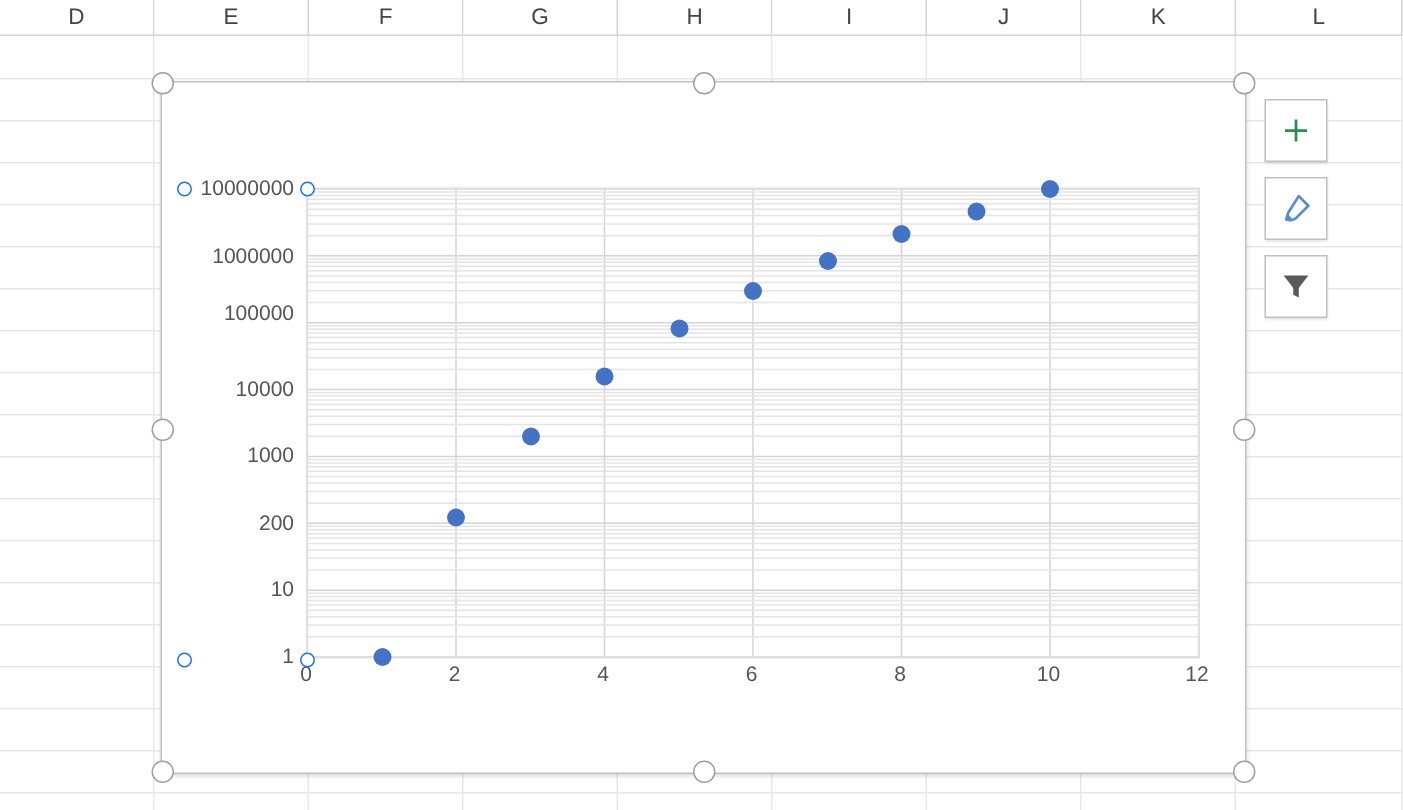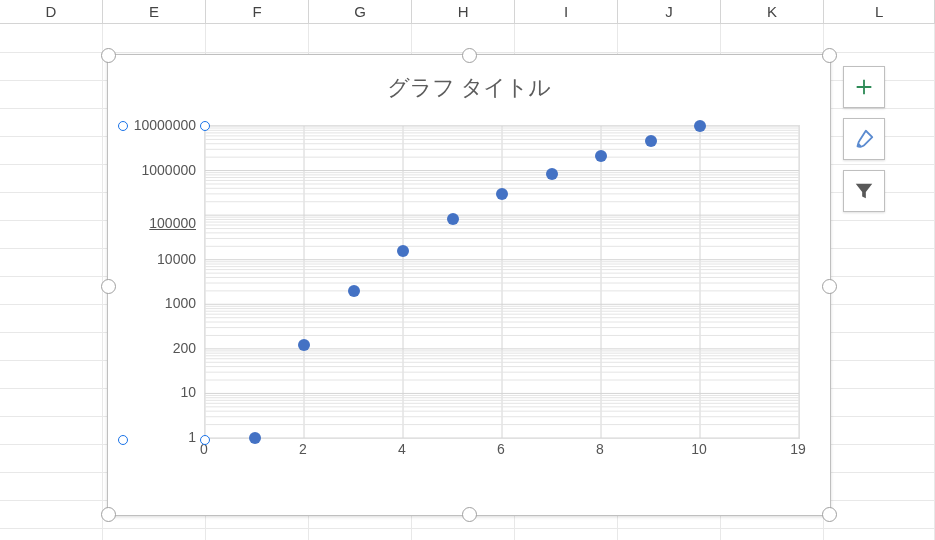--- a/index.html
+++ b/index.html
@@ -262,29 +262,28 @@
         <div class="cell" style="width: 103px;"></div>
         <div class="cell" style="width: 103px;"></div>
         <div class="cell" style="width: 103px;"></div>
         <div class="cell" style="width: 103px;"></div>
         <div class="cell" style="width: 111px;"></div>
       </div>
     </div>
 </div>
 
 <div class="chart-object">
-  <div class="chart-title">グラフ タイトル</div>
 
   <div class="y-ticks" id="y-ticks">
       <div class="y-tick" style="top: 312px;">1</div>
       <div class="y-tick" style="top: 267.429px;">10</div>
       <div class="y-tick" style="top: 222.857px;">200</div>
       <div class="y-tick" style="top: 178.286px;">1000</div>
       <div class="y-tick" style="top: 133.714px;">10000</div>
-      <div class="y-tick" style="top: 98px; text-decoration: underline;">100000</div>
+      <div class="y-tick" style="top: 83px;">100000</div>
       <div class="y-tick" style="top: 44.5714px;">1000000</div>
       <div class="y-tick" style="top: 0px;">10000000</div>
     </div>
 
   <div class="plot">
     <svg class="svg" id="plot-svg" viewBox="0 0 594 312" preserveAspectRatio="none">
         <line x1="0" y1="0" x2="0" y2="312" class="major"></line>
         <line x1="99" y1="0" x2="99" y2="312" class="major"></line>
         <line x1="198" y1="0" x2="198" y2="312" class="major"></line>
         <line x1="297" y1="0" x2="297" y2="312" class="major"></line>
@@ -370,21 +369,21 @@
       </div>
   </div>
 
   <div class="x-ticks" id="x-ticks">
       <div class="x-tick" style="left: 0px;">0</div>
       <div class="x-tick" style="left: 99px;">2</div>
       <div class="x-tick" style="left: 198px;">4</div>
       <div class="x-tick" style="left: 297px;">6</div>
       <div class="x-tick" style="left: 396px;">8</div>
       <div class="x-tick" style="left: 495px;">10</div>
-      <div class="x-tick" style="left: 594px;">19</div>
+      <div class="x-tick" style="left: 594px;">12</div>
     </div>
 
   <div class="oh" style="left:-7px;top:-7px"></div>
   <div class="oh" style="left:354px;top:-7px"></div>
   <div class="oh" style="right:-7px;top:-7px"></div>
   <div class="oh" style="left:-7px;top:224px"></div>
   <div class="oh" style="right:-7px;top:224px"></div>
   <div class="oh" style="left:-7px;bottom:-7px"></div>
   <div class="oh" style="left:354px;bottom:-7px"></div>
   <div class="oh" style="right:-7px;bottom:-7px"></div>

